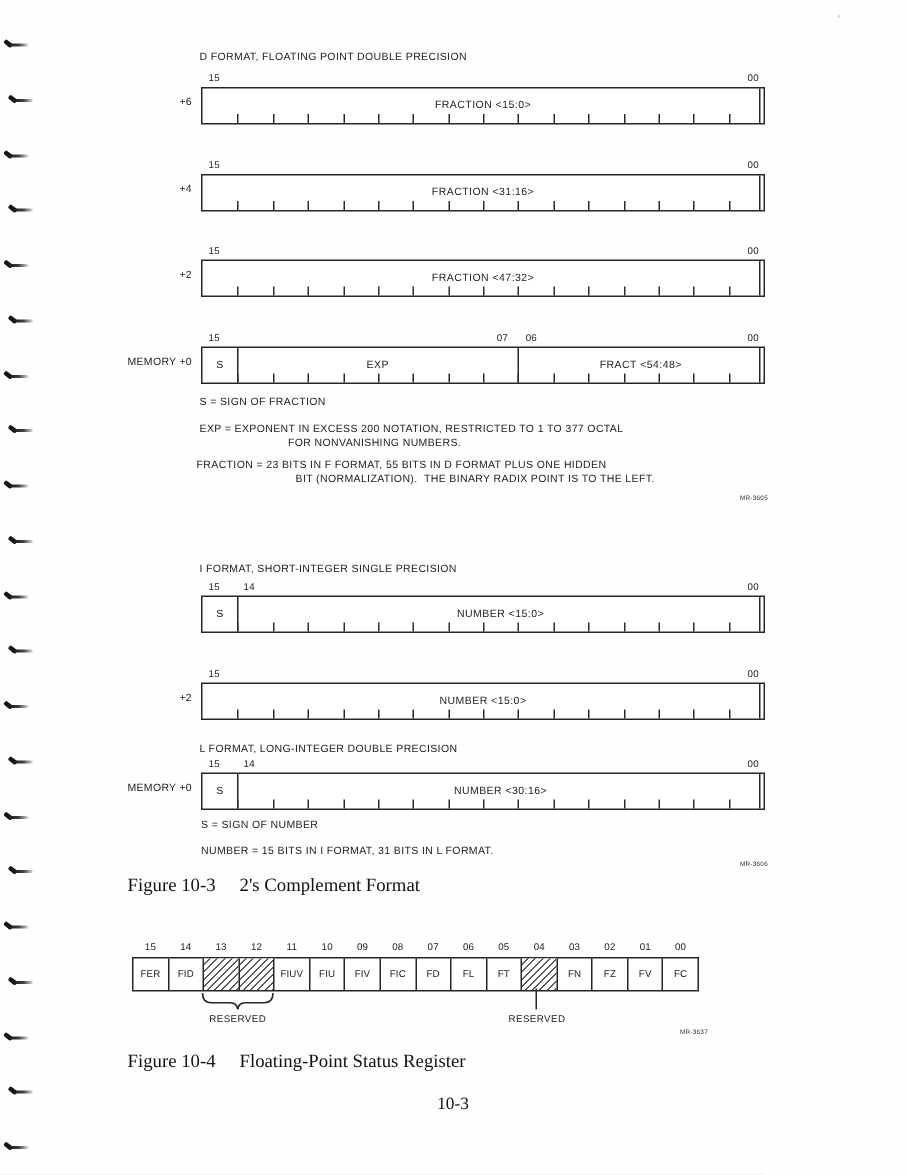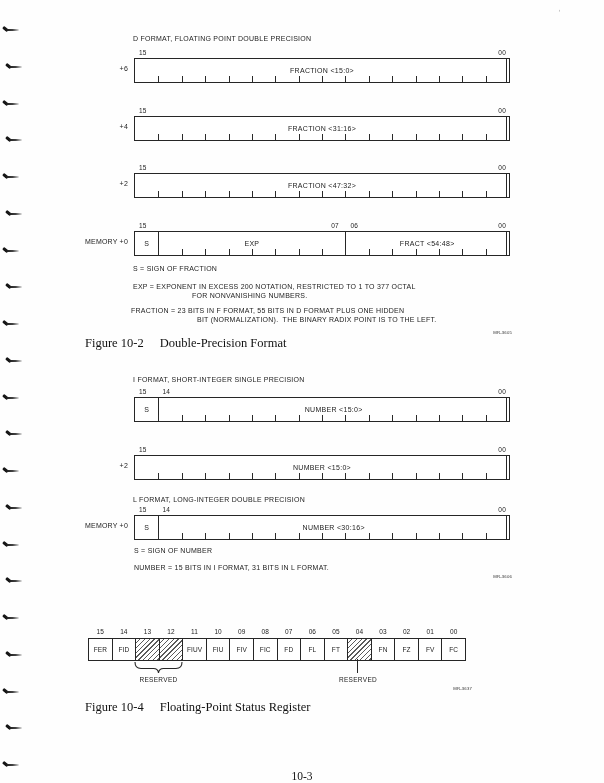--- a/index.html
+++ b/index.html
@@ -92,21 +92,21 @@
   .brace{position:absolute;left:134px;top:661px;width:49px;height:13px;}
   .reserved-label{
     position:absolute;font-size:6.5px;letter-spacing:.3px;color:#222;text-align:center;
   }
   .rl-left{left:131px;top:676px;width:55px;}
   .rl-right{left:332px;top:676px;width:52px;}
   .reserved-line{position:absolute;left:357px;top:659px;width:1px;height:14px;background:#262626;}
   
   .page-number{
     position:absolute;left:0;right:0;top:730px;text-align:center;
-    font-family:"Liberation Serif",serif;font-size:11.5px;color:#111;margin-top:40px;
+    font-family:"Liberation Serif",serif;font-size:11.5px;color:#111;
   }
 </style>
 </head>
 <body>
 
 <div class="page">
 
   <span class="artifact">'</span>
 
   <div class="diag-title" style="left:133px;top:35px;">D FORMAT, FLOATING POINT DOUBLE PRECISION</div>
@@ -206,21 +206,20 @@
     </div>
 
   <div class="note-line" style="left:133px;top:265px;">S = SIGN OF FRACTION</div>
   <div class="note-line" style="left:133px;top:283px;">EXP = EXPONENT IN EXCESS 200 NOTATION, RESTRICTED TO 1 TO 377 OCTAL</div>
   <div class="note-line" style="left:192px;top:292px;">FOR NONVANISHING NUMBERS.</div>
   <div class="note-line" style="left:131px;top:307px;">FRACTION = 23 BITS IN F FORMAT, 55 BITS IN D FORMAT PLUS ONE HIDDEN</div>
   <div class="note-line" style="left:197px;top:316px;">BIT (NORMALIZATION).  THE BINARY RADIX POINT IS TO THE LEFT.</div>
 
   <div class="mr-tag" style="right:92px;top:330px;">MR-3605</div>
 
-  <div class="caption" style="top:336px;"><span class="cap-num">Figure 10-2</span><span>Double-Precision Format</span></div>
 
   <div class="diag-title" style="left:133px;top:376px;">I FORMAT, SHORT-INTEGER SINGLE PRECISION</div>
 
   <div class="reg-box has-ticks" style="top:397px;">
     <span class="bit-label bit-hi">15</span>
     <span class="bit-label bit-14">14</span>
     <span class="bit-label bit-lo">00</span>
     <div class="divider div-s"></div>
     <span class="field-label fl-s">S</span>
     <span class="field-label fl-rest">NUMBER &lt;15:0&gt;</span>
@@ -288,20 +287,21 @@
       <div class="tick" style="left: 81.25%;"></div>
       <div class="tick" style="left: 87.5%;"></div>
       <div class="tick" style="left: 93.75%;"></div>
     </div>
 
   <div class="note-line" style="left:134px;top:547px;">S = SIGN OF NUMBER</div>
   <div class="note-line" style="left:134px;top:564px;">NUMBER = 15 BITS IN I FORMAT, 31 BITS IN L FORMAT.</div>
 
   <div class="mr-tag" style="right:92px;top:574px;">MR-3606</div>
 
+  <div class="caption" style="top:583px;"><span class="cap-num">Figure 10-3</span><span>2's Complement Format</span></div>
 
   <div class="sr-box" id="sr-box">
       <div class="sr-cell">
         <span class="sr-bitnum">15</span>
         <span>FER</span>
       </div>
       <div class="sr-cell">
         <span class="sr-bitnum">14</span>
         <span>FID</span>
       </div>

